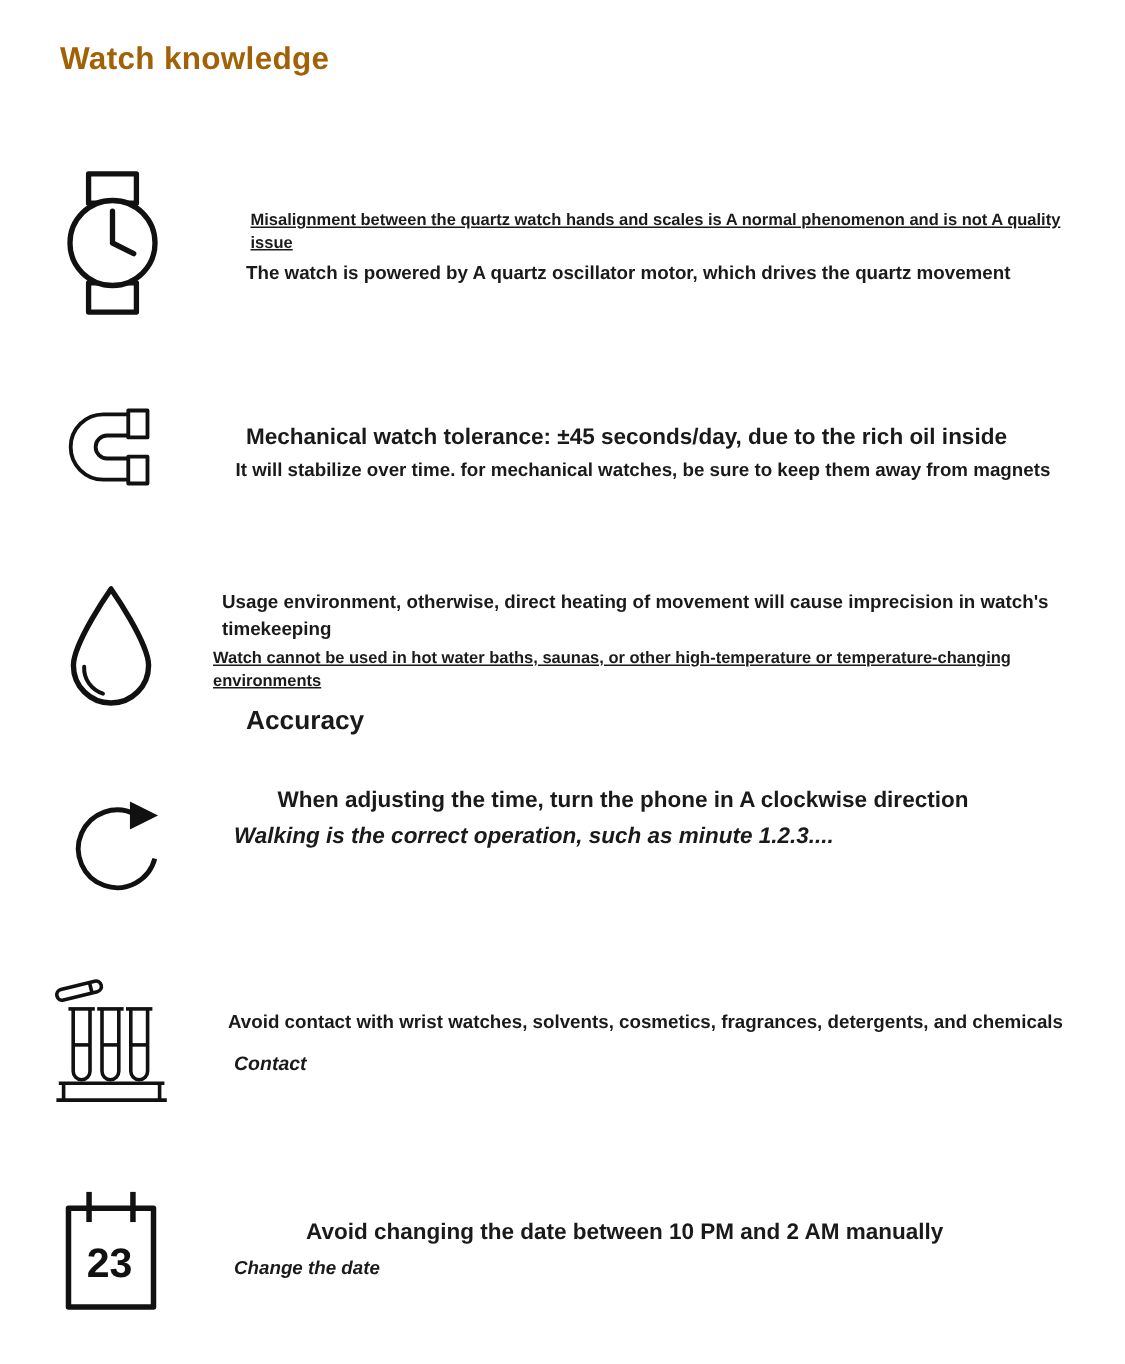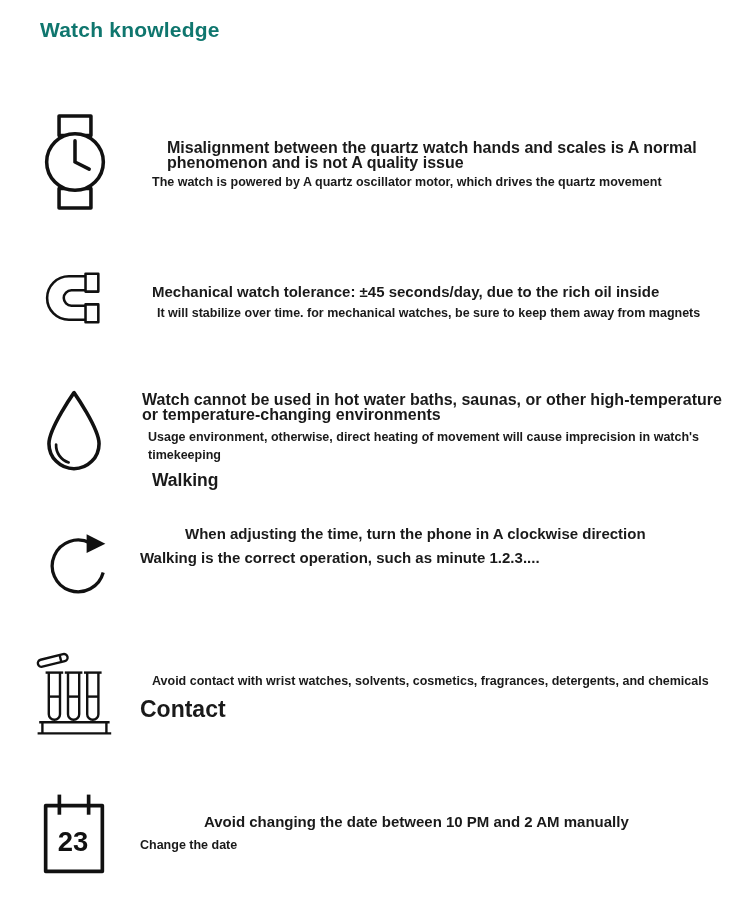--- a/index.html
+++ b/index.html
@@ -8,55 +8,55 @@
     width: 750px;
     height: 909px;
     background: #ffffff;
     font-family: "Liberation Sans", sans-serif;
     color: #1a1a1a;
     overflow: hidden;
   }
   .title {
     position: absolute;
     left: 40px;
-    top: 18px;
+    top: 28px;
     margin: 0;
     font-size: 21px;
     font-weight: bold;
     letter-spacing: 0.2px;
-    color: #0f766e;
+    color: #a16207;
   }
   .row { position: absolute; left: 0; width: 750px; }
   .icon-box { position: absolute; }
   .icon-box svg { display: block; width: 100%; height: 100%; }
   .text-block { position: absolute; left: 140px; right: 16px; }
   .line { margin: 0; font-weight: bold; color: #1a1a1a; }
 
   
-  .t-10 { font-size: 16px;   line-height: 15px; }
+  .t-10 { font-size: 11px;   line-height: 15px; text-decoration: underline; }
   .t-11 { font-size: 11px;   line-height: 16px; }
   .t-12 { font-size: 12.5px; line-height: 18px; }
   .t-15 { font-size: 15px;   line-height: 20px; }
   .t-17 { font-size: 17.5px; line-height: 24px; }
-  .t-19 { font-size: 23px;   line-height: 26px; }
+  .t-19 { font-size: 13px;   line-height: 26px; }
   .w-n  { font-weight: normal; }
 
   
   .mb2 { margin-bottom: 2px; }
   .mb3 { margin-bottom: 3px; }
   .mb4 { margin-bottom: 4px; }
   .mb6 { margin-bottom: 6px; }
   .mb7 { margin-bottom: 7px; }
 
   
-  .in0  { margin-left: 0; }
+  .in0  { margin-left: 16px; font-style: italic; }
   .in2  { margin-left: 2px; }
   .in5  { margin-left: 5px; }
   .in8  { margin-left: 8px; }
-  .in10 { margin-left: 12px; }
+  .in10 { margin-left: 24px; }
   .in12 { margin-left: 12px; }
   .in17 { margin-left: 17px; }
   .in27 { margin-left: 27px; }
   .in45 { margin-left: 45px; }
   .in64 { margin-left: 64px; }
 
   
   .row-1 { top: 112px; }
   .icon-1 { left: 44px; top: 0;   width: 62px; height: 100px; }
   .text-1 { top: 28px; }
@@ -120,23 +120,23 @@
   </section>
 
   <section class="row row-3">
     <div class="icon-box icon-3">
       <svg viewBox="0 0 76 100" fill="none" stroke="#111" stroke-width="4" stroke-linejoin="round">
         <path d="M38 6 C38 6 10 46 10 63 A28 28 0 0 0 66 63 C66 46 38 6 38 6 Z"></path>
         <path d="M18 64 A20 20 0 0 0 32 84" stroke-width="3" stroke-linecap="round"></path>
       </svg>
     </div>
     <div class="text-block text-3">
+      <p class="line t-12 in8 mb4">Usage environment, otherwise, direct heating of movement will cause imprecision in watch's timekeeping</p>
       <p class="line t-10 in2 mb6">Watch cannot be used in hot water baths, saunas, or other high-temperature or temperature-changing environments</p>
-      <p class="line t-12 in8 mb4">Usage environment, otherwise, direct heating of movement will cause imprecision in watch's timekeeping</p>
-      <p class="line t-17 in10">Walking</p>
+      <p class="line t-17 in10">Accuracy</p>
     </div>
   </section>
 
   <section class="row row-4">
     <div class="icon-box icon-4">
       <svg viewBox="0 0 100 100" fill="none" stroke="#111" stroke-width="4.5">
         <path d="M67 18 A36 36 0 1 0 85 59"></path>
         <polygon points="62,6 62,32 88,19" fill="#111" stroke="none"></polygon>
       </svg>
     </div>

